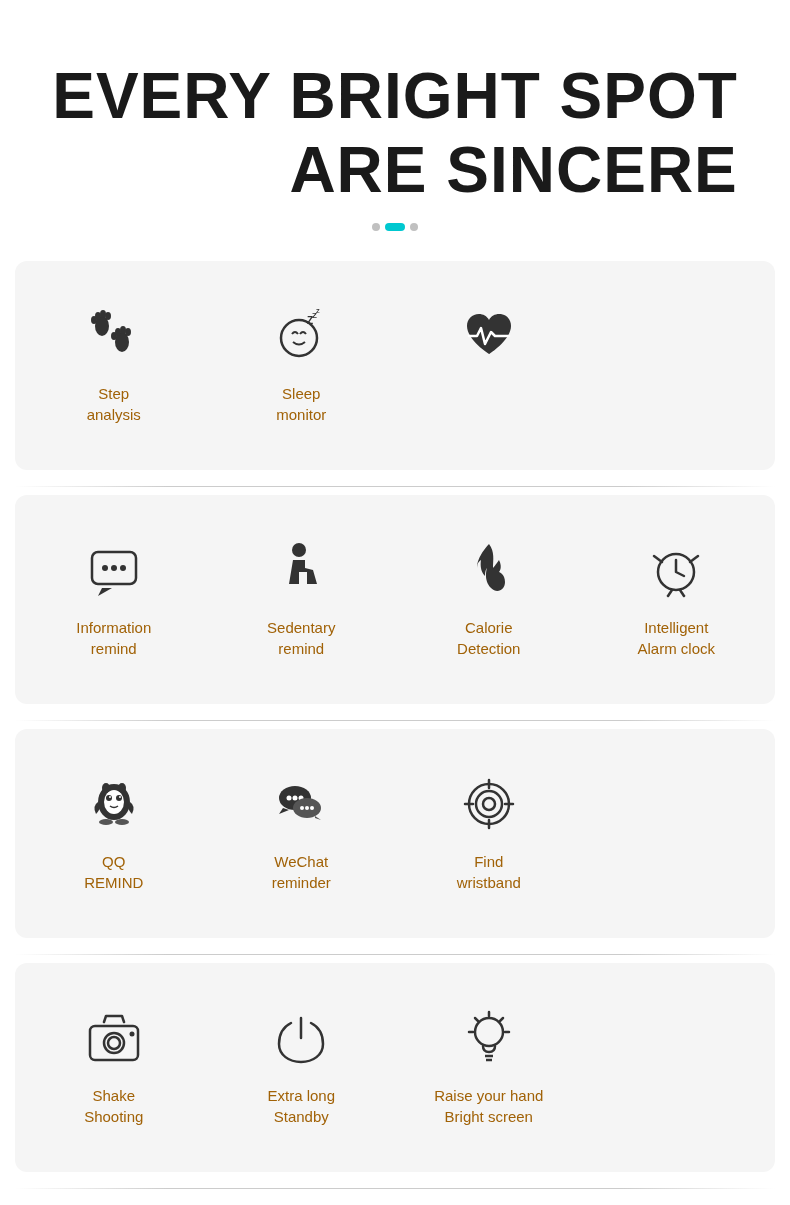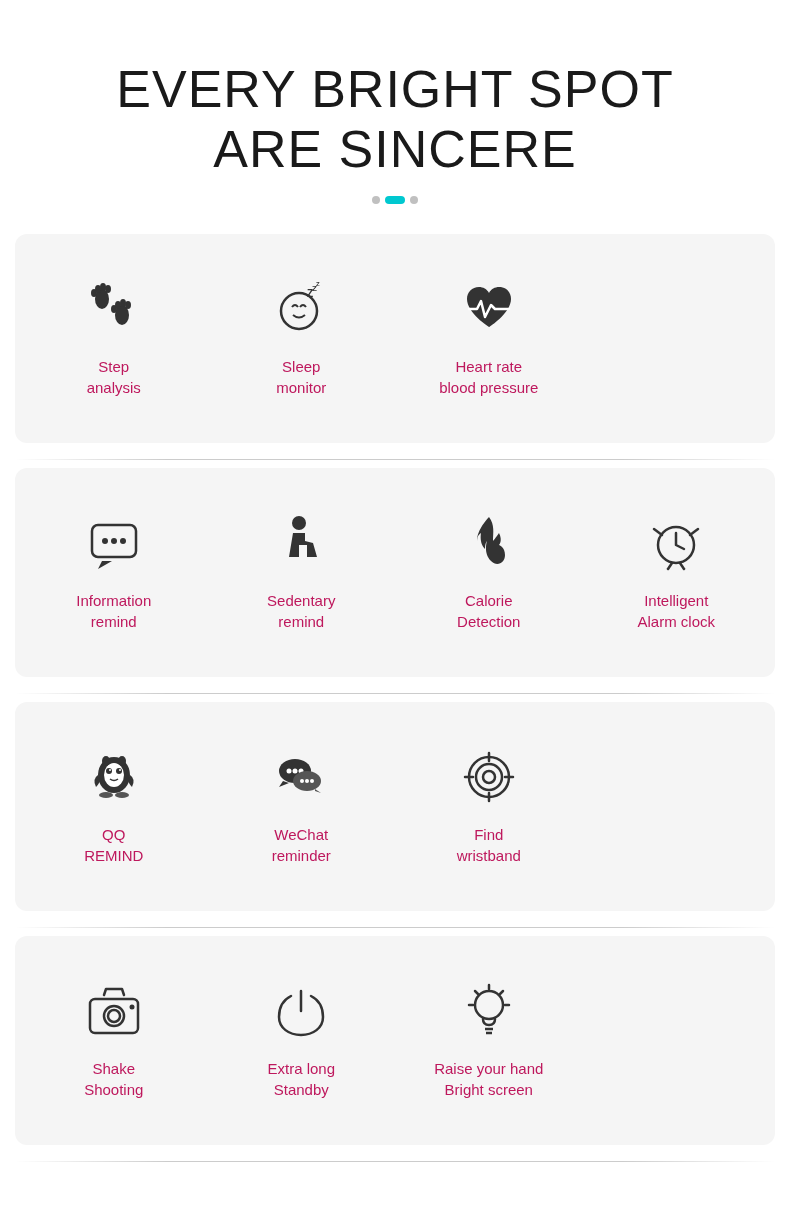--- a/index.html
+++ b/index.html
@@ -12,26 +12,27 @@
       flex-direction: column;
       align-items: center;
     }
 
     .header {
       padding: 60px 20px 30px;
       text-align: center;
     }
 
     .header h1 {
-      font-size: 52px;
-      font-weight: 400;
+      font-size: 64px;
+      font-weight: 700;
       color: #1a1a1a;
       text-transform: uppercase;
       line-height: 1.15;
       letter-spacing: 1px;
+      text-align: right;
     }
 
     .dots {
       display: flex;
       align-items: center;
       justify-content: center;
       gap: 5px;
       margin-top: 16px;
     }
 
@@ -72,21 +73,21 @@
       margin-bottom: 12px;
     }
 
     .feature-icon svg {
       width: 60px;
       height: 60px;
     }
 
     .feature-label {
       font-size: 15px;
-      color: #be185d;
+      color: #a16207;
       text-align: center;
       line-height: 1.4;
     }
 
     .divider {
       width: 760px;
       height: 1px;
       background: linear-gradient(to right, transparent, #cccccc 20%, #cccccc 80%, transparent);
       margin: 8px 0;
     }
@@ -165,21 +166,20 @@
       </div>
 
 
       <div class="feature-item">
         <div class="feature-icon">
           <svg viewBox="0 0 60 60" fill="none">
             <path d="M30 48 C30 48 8 34 8 20 C8 13 13 8 20 8 C24 8 28 10 30 14 C32 10 36 8 40 8 C47 8 52 13 52 20 C52 34 30 48 30 48Z" fill="#333"></path>
             <polyline points="10,30 18,30 22,22 26,38 32,26 36,30 50,30" stroke="white" stroke-width="2.5" fill="none" stroke-linecap="round" stroke-linejoin="round"></polyline>
           </svg>
         </div>
-        <span class="feature-label">Heart rate<br>blood pressure</span>
       </div>
 
     </div>
   </div>
 
   <div class="divider"></div>
 
   <div class="section-block">
     <div class="features-grid">
 

